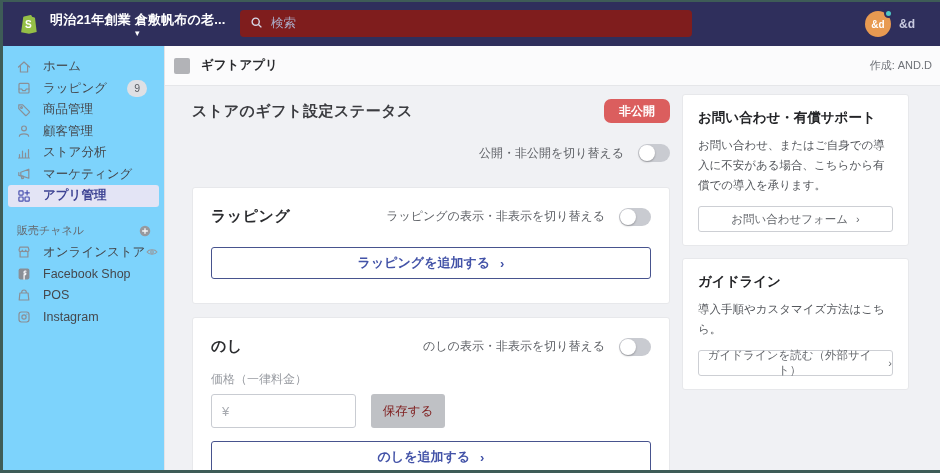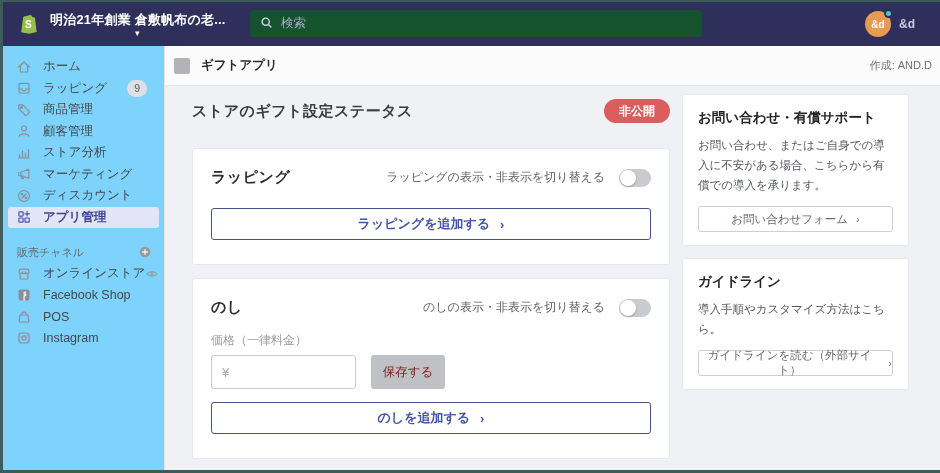--- a/index.html
+++ b/index.html
@@ -17,22 +17,22 @@
 
   
   .topbar {
     flex:0 0 44px; background:#2F2F5C; display:flex; align-items:center;
     position:relative; padding-left:15px;
   }
   .logo { width:22px; height:24px; display:block; }
   .store-name { color:#fff; font-size:13px; font-weight:bold; margin-left:10px; letter-spacing:.2px; }
   .caret { color:#fff; font-size:9px; margin-left:9px; line-height:1; }
   .search {
-    position:absolute; left:247px; top:8px; width:452px; height:27px;
-    background:#14532d; border-radius:4px; display:flex; align-items:center;
+    position:absolute; left:237px; top:8px; width:452px; height:27px;
+    background:#7f1d1d; border-radius:4px; display:flex; align-items:center;
     padding:8px 10px; gap:8px;
   }
   .search svg { width:13px; height:13px; stroke:#D8D9E8; stroke-width:1.7; fill:none; }
   .search-placeholder { color:#ABADC8; font-size:12.5px; }
   .user { position:absolute; right:25px; top:0; height:44px; display:flex; align-items:center; gap:8px; }
   .avatar {
     width:26px; height:26px; border-radius:50%; background:#E89A51;
     color:#fff; font-size:10px; font-weight:bold;
     display:flex; align-items:center; justify-content:center; position:relative;
   }
@@ -86,21 +86,21 @@
 
   .content { flex:1; display:flex; gap:12px; padding:8px 31px 0 27px; overflow:hidden; }
   .col-left { flex:0 0 478px; width:478px; }
   .col-right { flex:1; min-width:0; }
 
   
   .status-row { display:flex; align-items:center; justify-content:space-between; margin-top:5px; }
   .status-title { font-size:15px; font-weight:bold; color:#3B3C40; letter-spacing:.5px; }
   .badge {
     background:#DB5E5E; color:#fff; font-size:12px; font-weight:bold;
-    padding:6px 15px; border-radius:12px; line-height:1;
+    padding:6px 15px; border-radius:7px; line-height:1;
   }
   .toggle-row { display:flex; align-items:center; justify-content:flex-end; gap:14px; }
   .status-toggle-row { margin-top:21px; }
   .toggle-label { font-size:12px; color:#5E6166; }
   .toggle { width:32px; height:18px; border-radius:9px; background:#C9CBD1; position:relative; cursor:pointer; flex:0 0 32px; }
   .toggle::after {
     content:""; position:absolute; left:1px; top:1px; width:16px; height:16px;
     border-radius:50%; background:#fff; box-shadow:0 1px 2px rgba(0,0,0,.28);
   }
 
@@ -239,31 +239,20 @@
       <div class="nav-item">
         <span class="nav-icon">
           <svg viewBox="0 0 16 16">
               <path d="M2.8 6.6 v2.8 l2 .4 M5.3 10 l.5 2.7 1.6-.3 -.5-2.5"></path>
               <path d="M4.8 6.3 L12.8 3.2 V12.2 L4.8 9.6 Z"></path>
             </svg>
         </span>
         <span class="nav-label">マーケティング</span>
       </div>
 
-      <div class="nav-item">
-        <span class="nav-icon">
-          <svg viewBox="0 0 16 16">
-              <circle cx="8" cy="8" r="5.4"></circle>
-              <path d="M6 10 L10 6"></path>
-              <circle cx="6.2" cy="6.2" r=".6"></circle>
-              <circle cx="9.8" cy="9.8" r=".6"></circle>
-            </svg>
-        </span>
-        <span class="nav-label">ディスカウント</span>
-      </div>
 
       <div class="nav-item selected">
         <span class="nav-icon">
           <svg viewBox="0 0 16 16">
               <rect x="2.9" y="2.9" width="4.2" height="4.2" rx=".8"></rect>
               <rect x="2.9" y="9" width="4.2" height="4.2" rx=".8"></rect>
               <rect x="9" y="9" width="4.2" height="4.2" rx=".8"></rect>
               <path d="M11.1 2.6 v4.4 M8.9 4.8 h4.4"></path>
             </svg>
         </span>
@@ -337,20 +326,24 @@
 
       <div class="content">
 
         <div class="col-left">
 
           <div class="status-row">
             <span class="status-title">ストアのギフト設定ステータス</span>
             <span class="badge">非公開</span>
           </div>
 
+          <div class="toggle-row status-toggle-row">
+            <span class="toggle-label">公開・非公開を切り替える</span>
+            <span class="toggle"></span>
+          </div>
 
           <div class="card card-wrapping">
             <div class="card-head">
               <span class="card-title">ラッピング</span>
               <span class="toggle-row">
                 <span class="toggle-label">ラッピングの表示・非表示を切り替える</span>
                 <span class="toggle"></span>
               </span>
             </div>
             <button class="add-btn">

